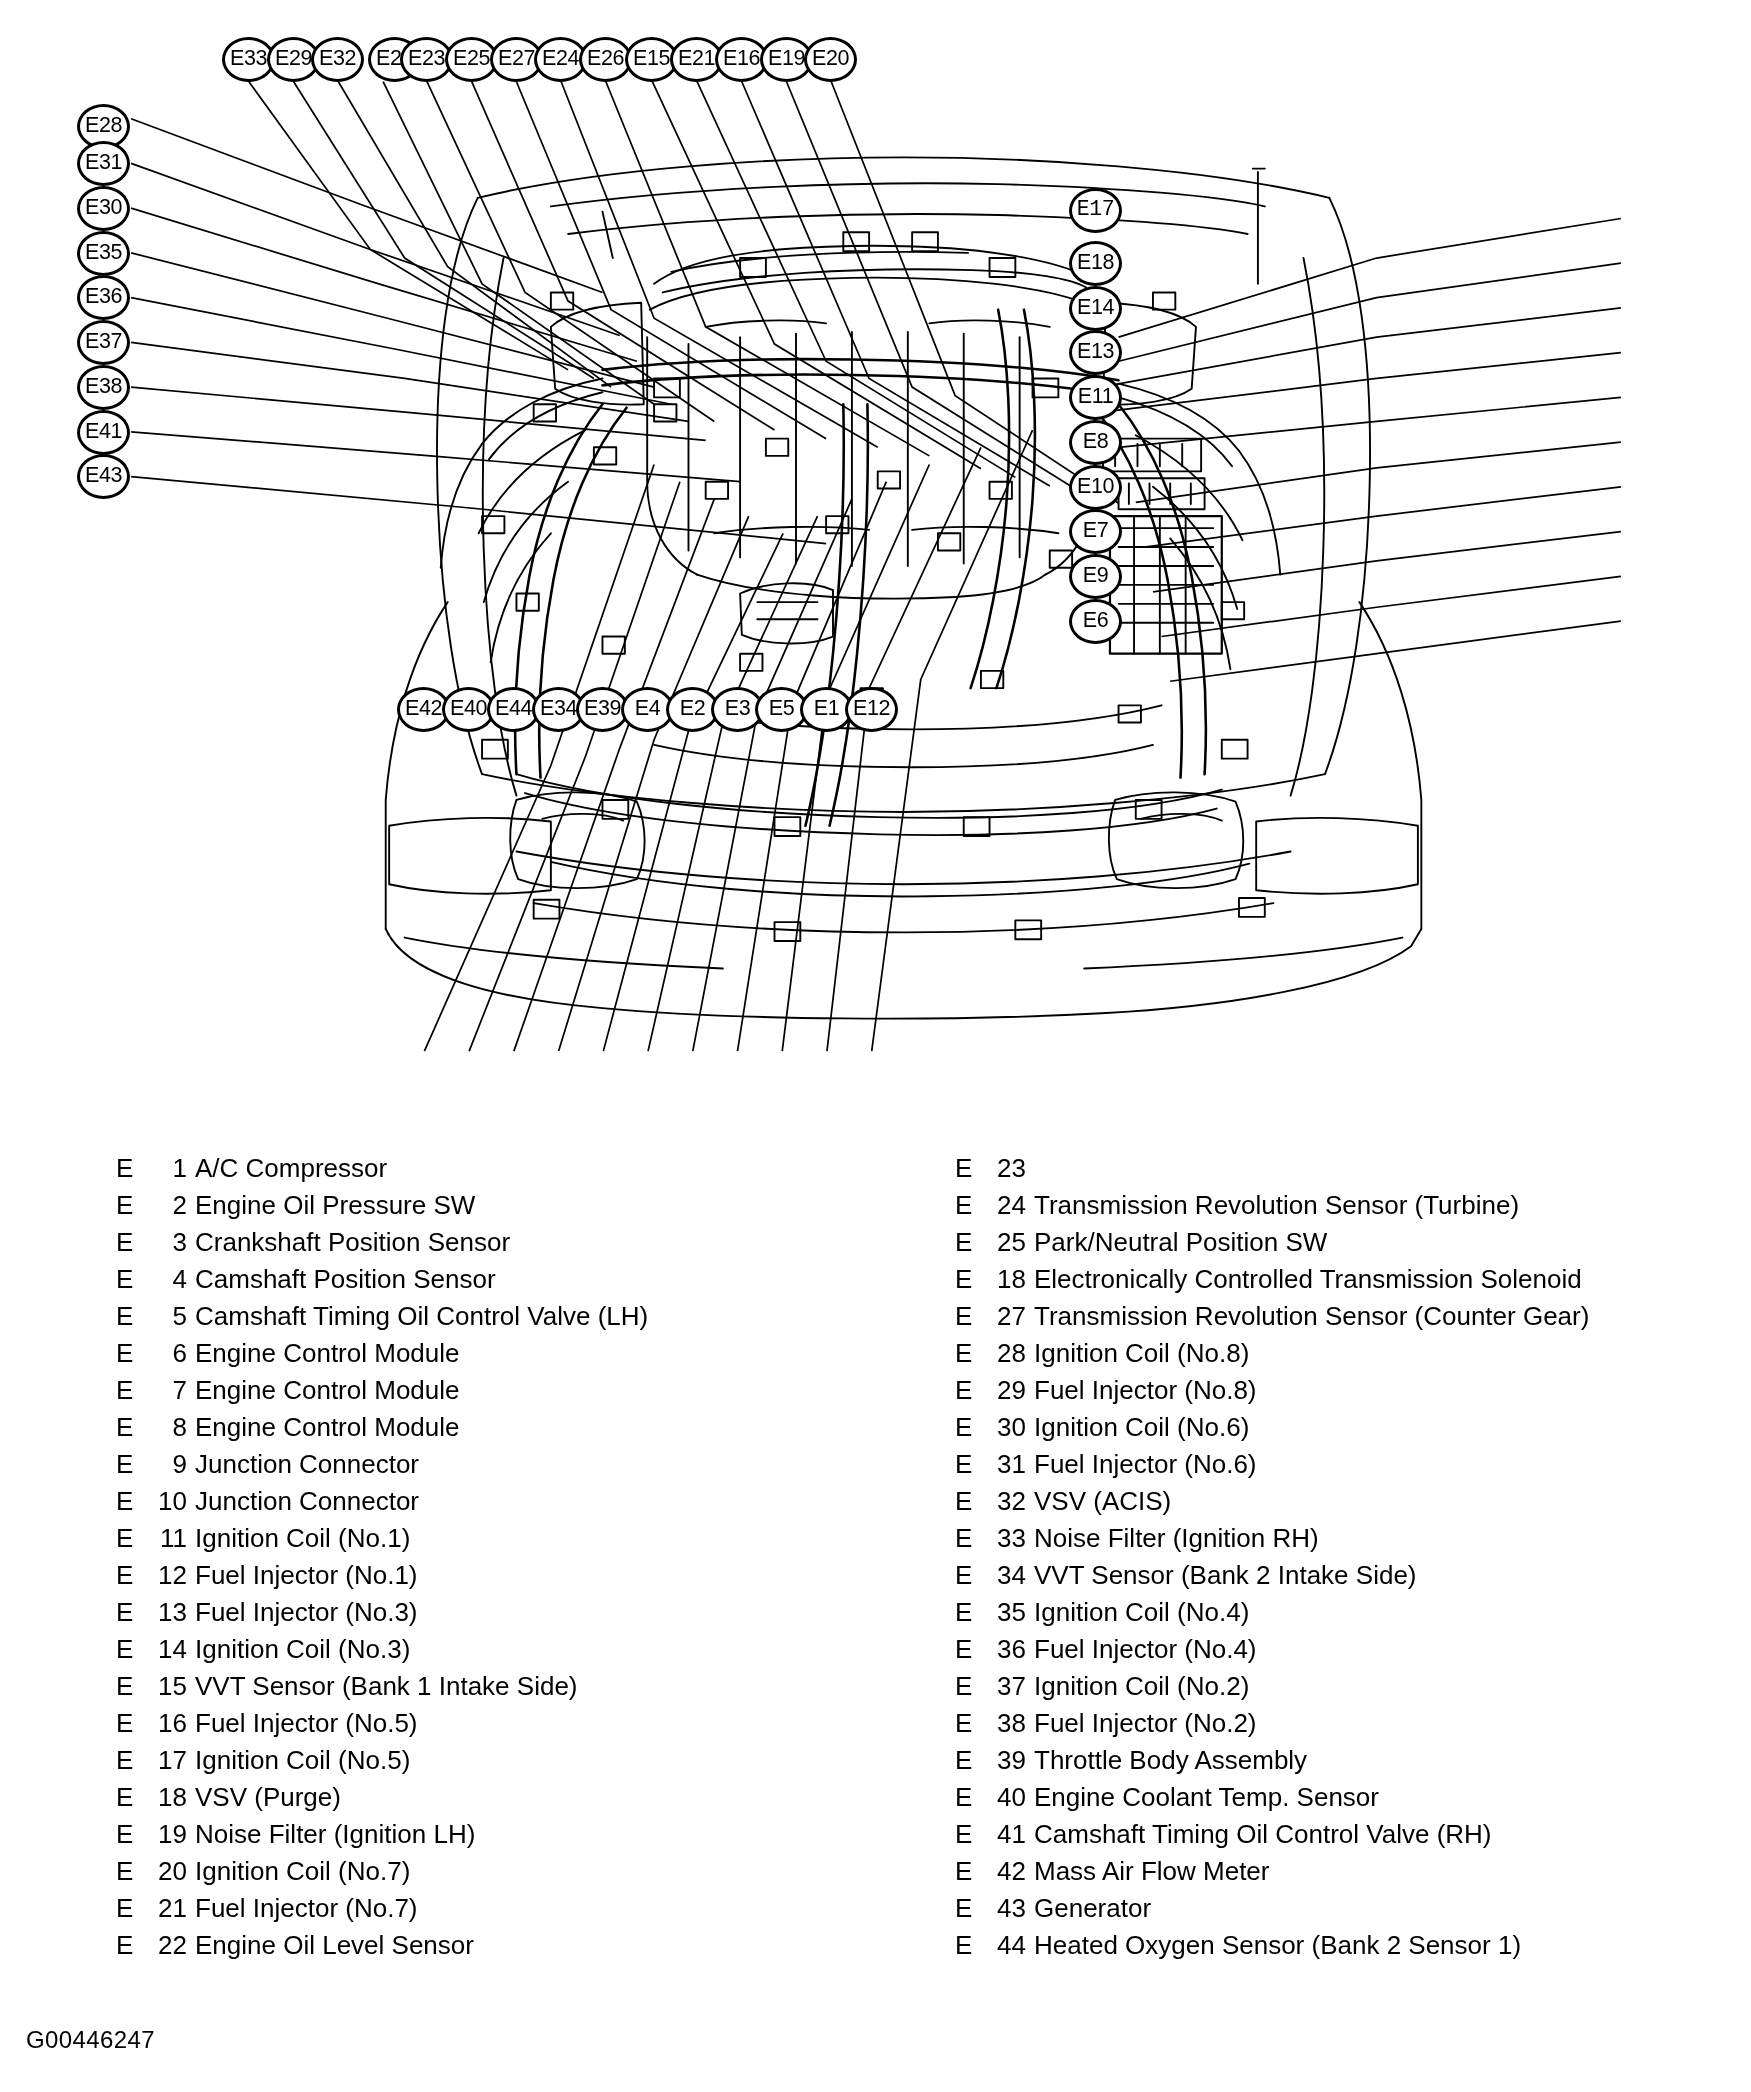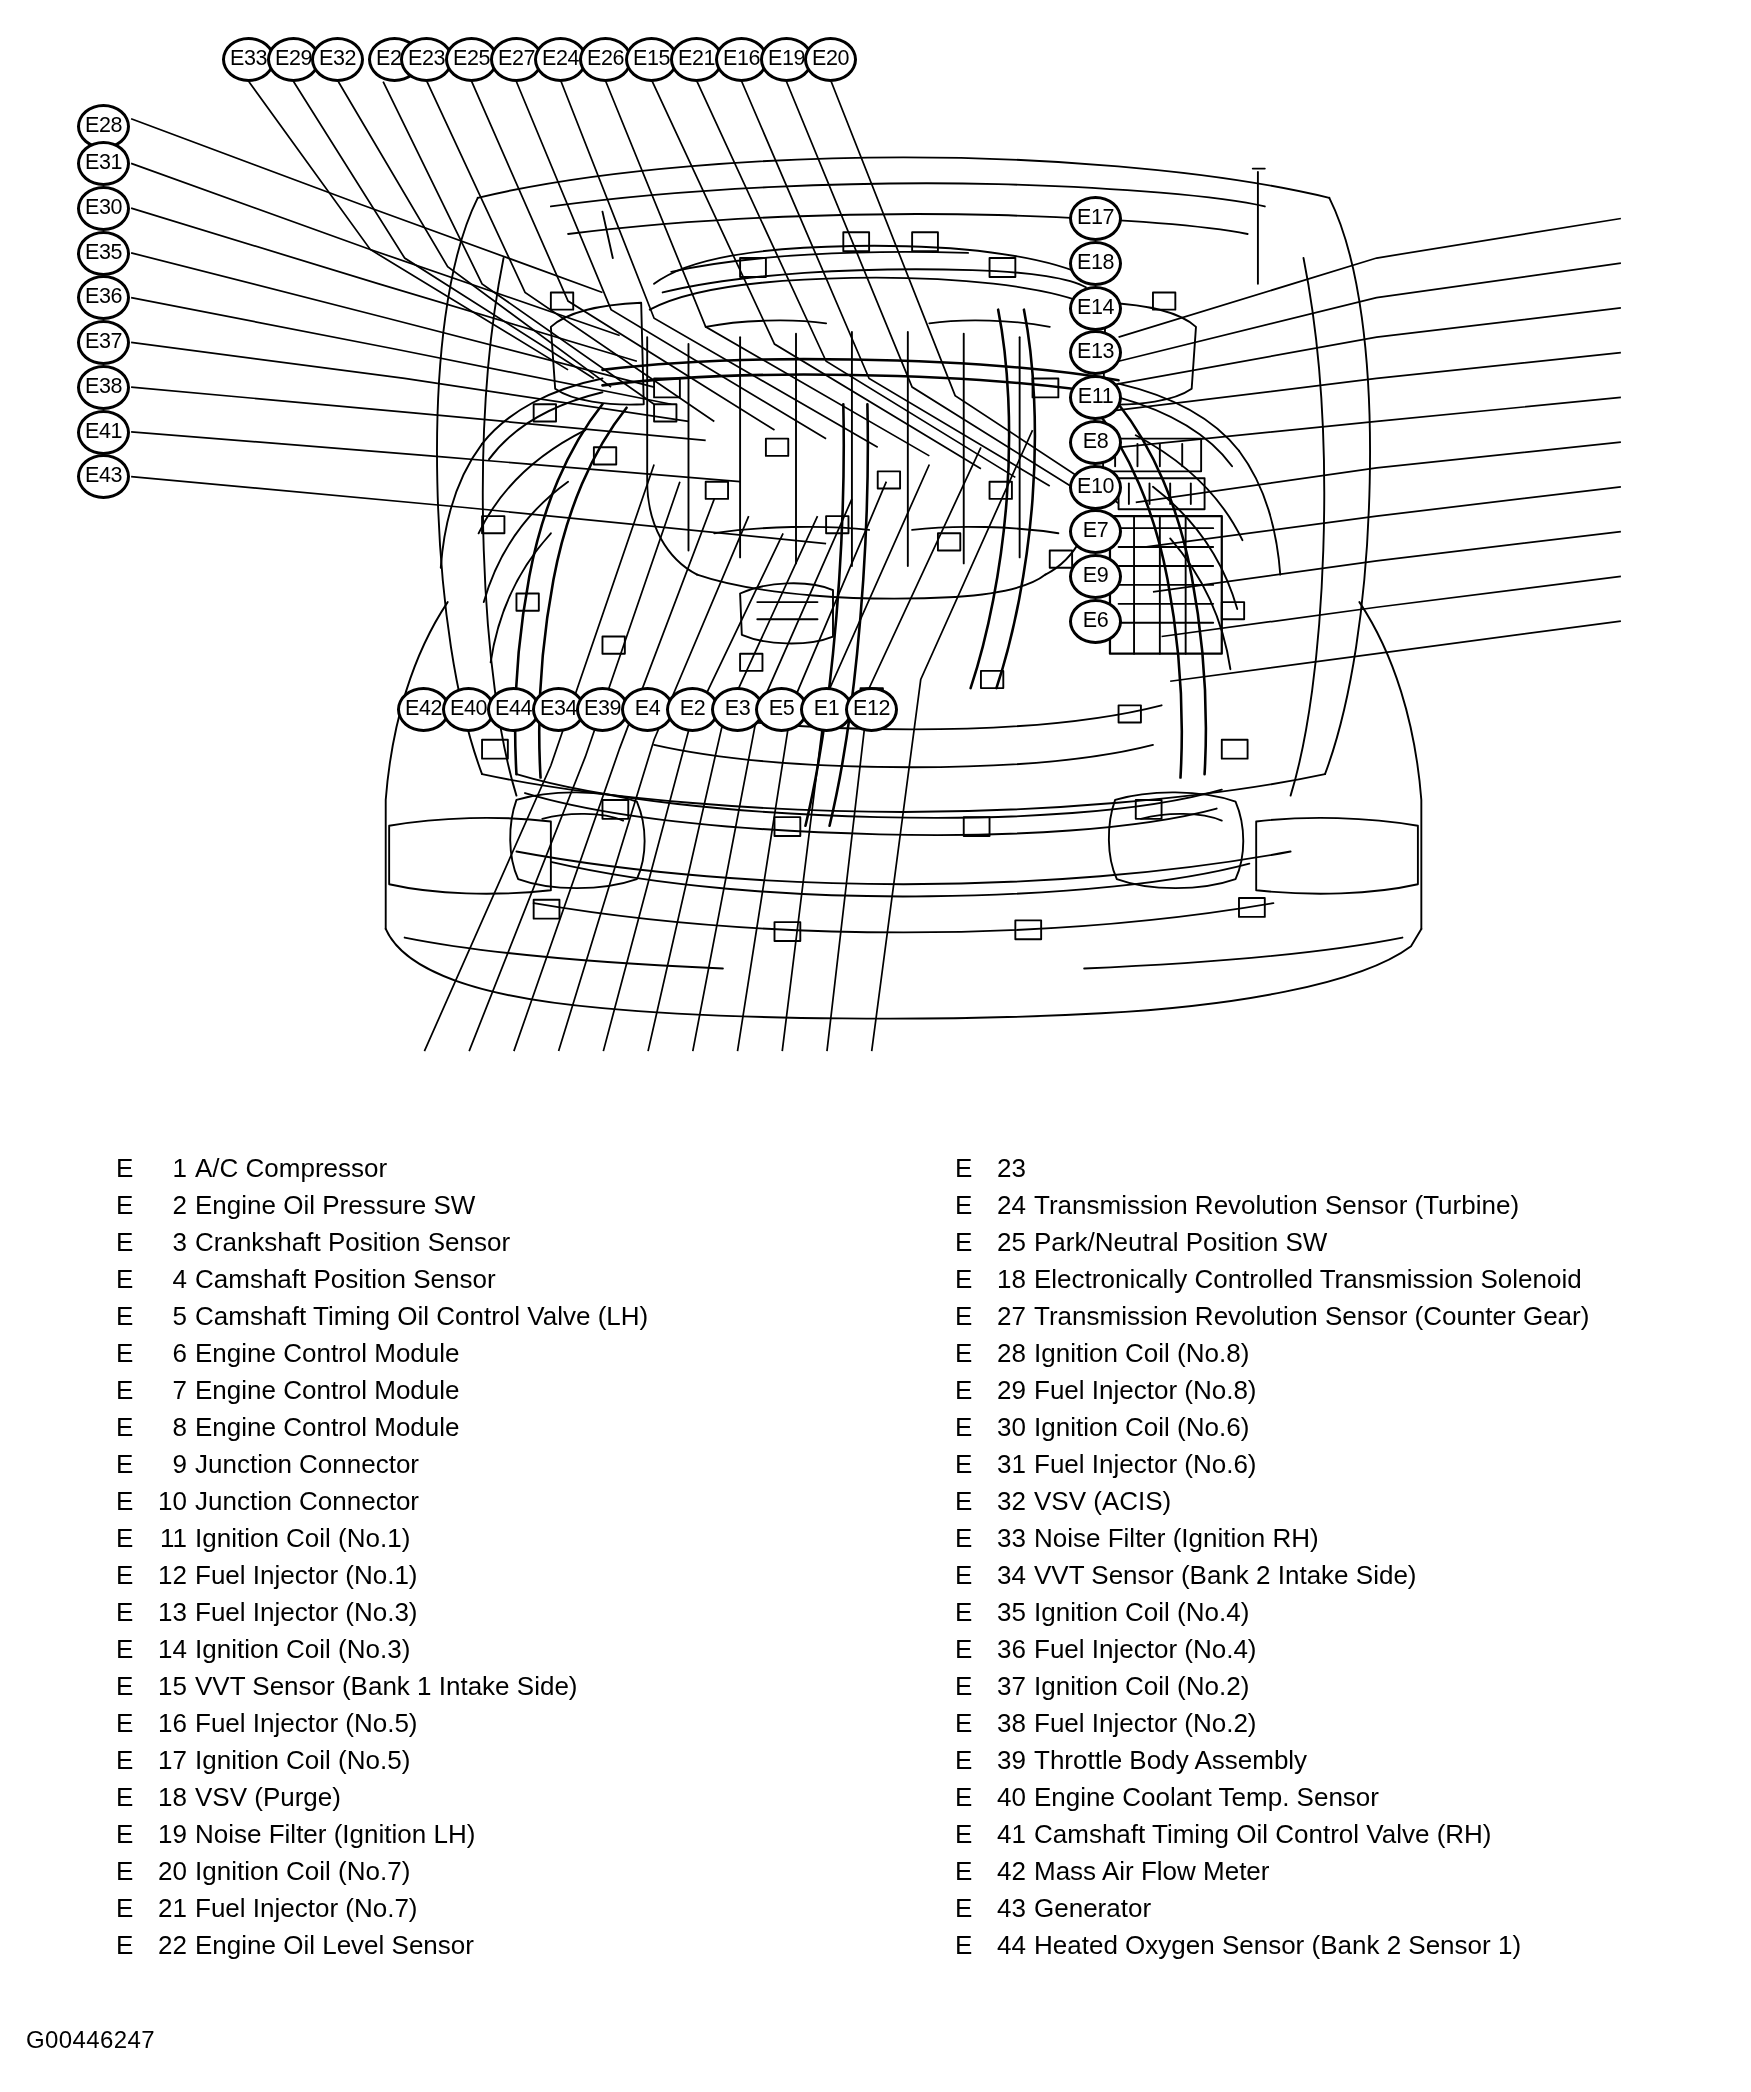--- a/index.html
+++ b/index.html
@@ -378,21 +378,21 @@
         </div>
         <div class="callout" style="left: 77px; top: 365px;">
           <span>E38</span>
         </div>
         <div class="callout" style="left: 77px; top: 410px;">
           <span>E41</span>
         </div>
         <div class="callout" style="left: 77px; top: 454px;">
           <span>E43</span>
         </div>
-        <div class="callout" style="left: 1069px; top: 196px;">
+        <div class="callout" style="left: 1069px; top: 188px; font-family: Liberation Mono, monospace;">
           <span>E17</span>
         </div>
         <div class="callout" style="left: 1069px; top: 241px;">
           <span>E18</span>
         </div>
         <div class="callout" style="left: 1069px; top: 286px;">
           <span>E14</span>
         </div>
         <div class="callout" style="left: 1069px; top: 330px;">
           <span>E13</span>

